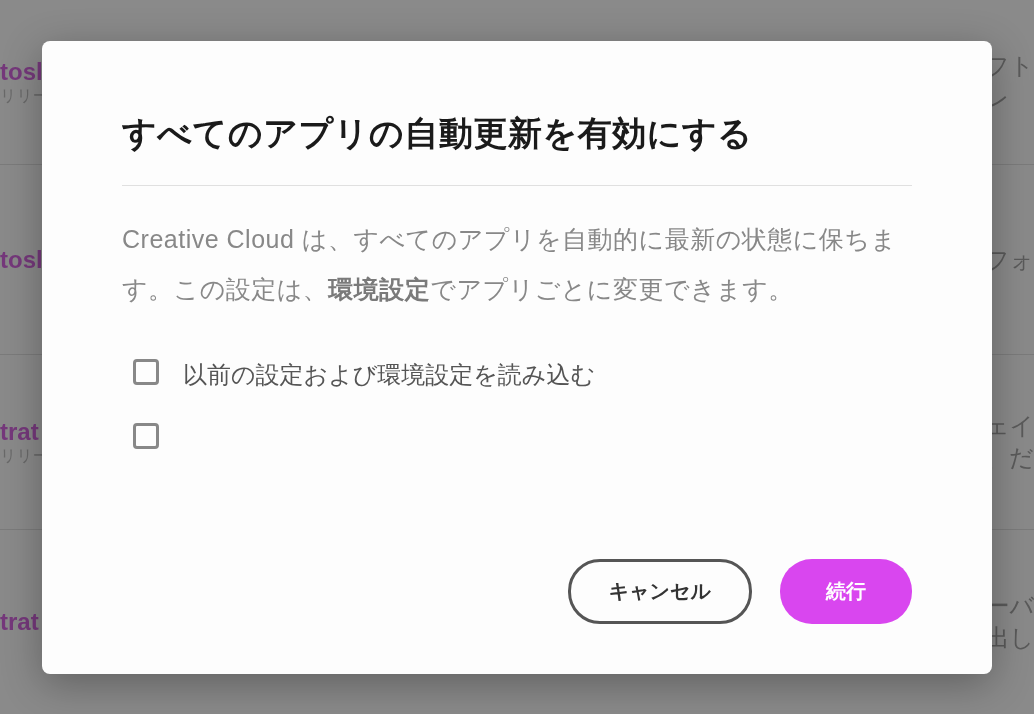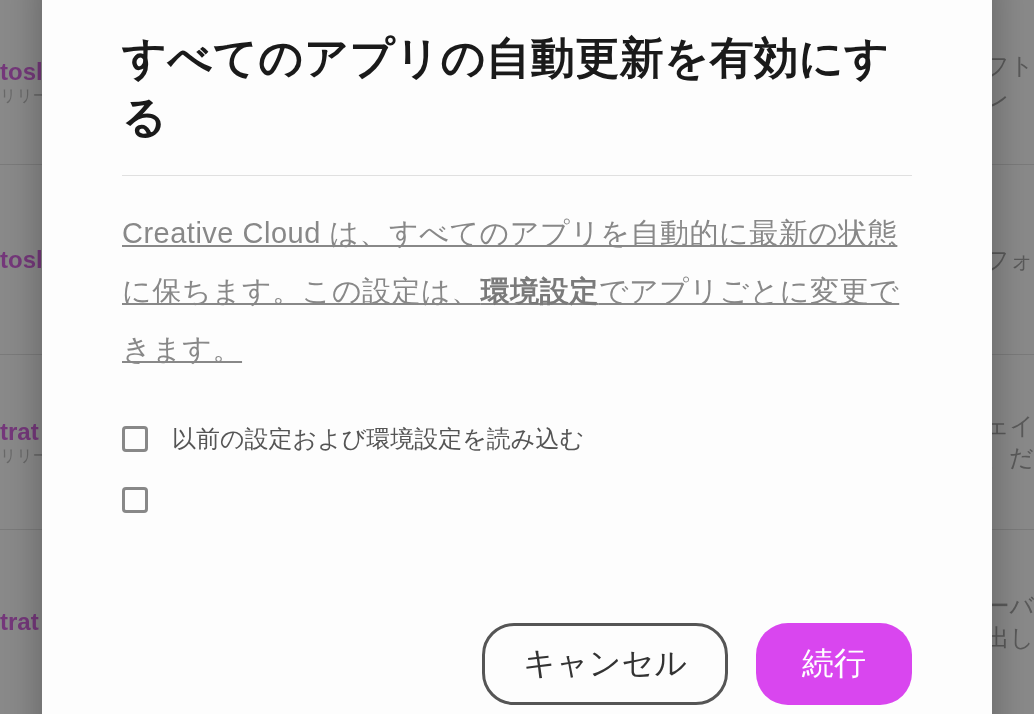--- a/index.html
+++ b/index.html
@@ -65,50 +65,49 @@
     
     .dialog {
       background: #fdfdfd;
       border-radius: 8px;
       width: 950px;
       padding: 70px 80px 50px 80px;
       box-shadow: 0 10px 40px rgba(0,0,0,0.3);
     }
     
     .dialog-title {
-      font-size: 44px;
+      font-size: 34px;
       font-weight: bold;
       color: #1a1a1a;
       padding-bottom: 28px;
       border-bottom: 1px solid #e0e0e0;
       letter-spacing: 0.5px;
     }
     
     .dialog-description {
       margin-top: 28px;
-      font-size: 29px;
+      font-size: 25px;
       line-height: 2.0;
       color: #888;
       letter-spacing: 0.5px;
-      text-decoration: underline;
     }
     
     .dialog-description .bold {
       font-weight: bold;
       color: #7a7a7a;
     }
     
     .checkbox-group {
       margin-top: 45px;
     }
     
     .checkbox-row {
       display: flex;
-      align-items: center;
       margin-bottom: 32px;
+      margin-left: 11px;
     }
     
     .checkbox {
       width: 26px;
       height: 26px;
       border: 3px solid #888;
       border-radius: 4px;
       margin-right: 24px;
       flex-shrink: 0;
       cursor: pointer;
@@ -123,22 +122,22 @@
     .button-row {
       display: flex;
       justify-content: flex-end;
       gap: 28px;
       margin-top: 110px;
     }
     
     .btn {
       padding: 16px 38px;
       border-radius: 32px;
-      font-size: 32px;
-      font-weight: normal;
+      font-size: 20px;
+      font-weight: bold;
       cursor: pointer;
       border: none;
       font-family: inherit;
     }
     
     .btn-cancel {
       background: #fdfdfd;
       border: 3px solid #555;
       color: #333;
     }

